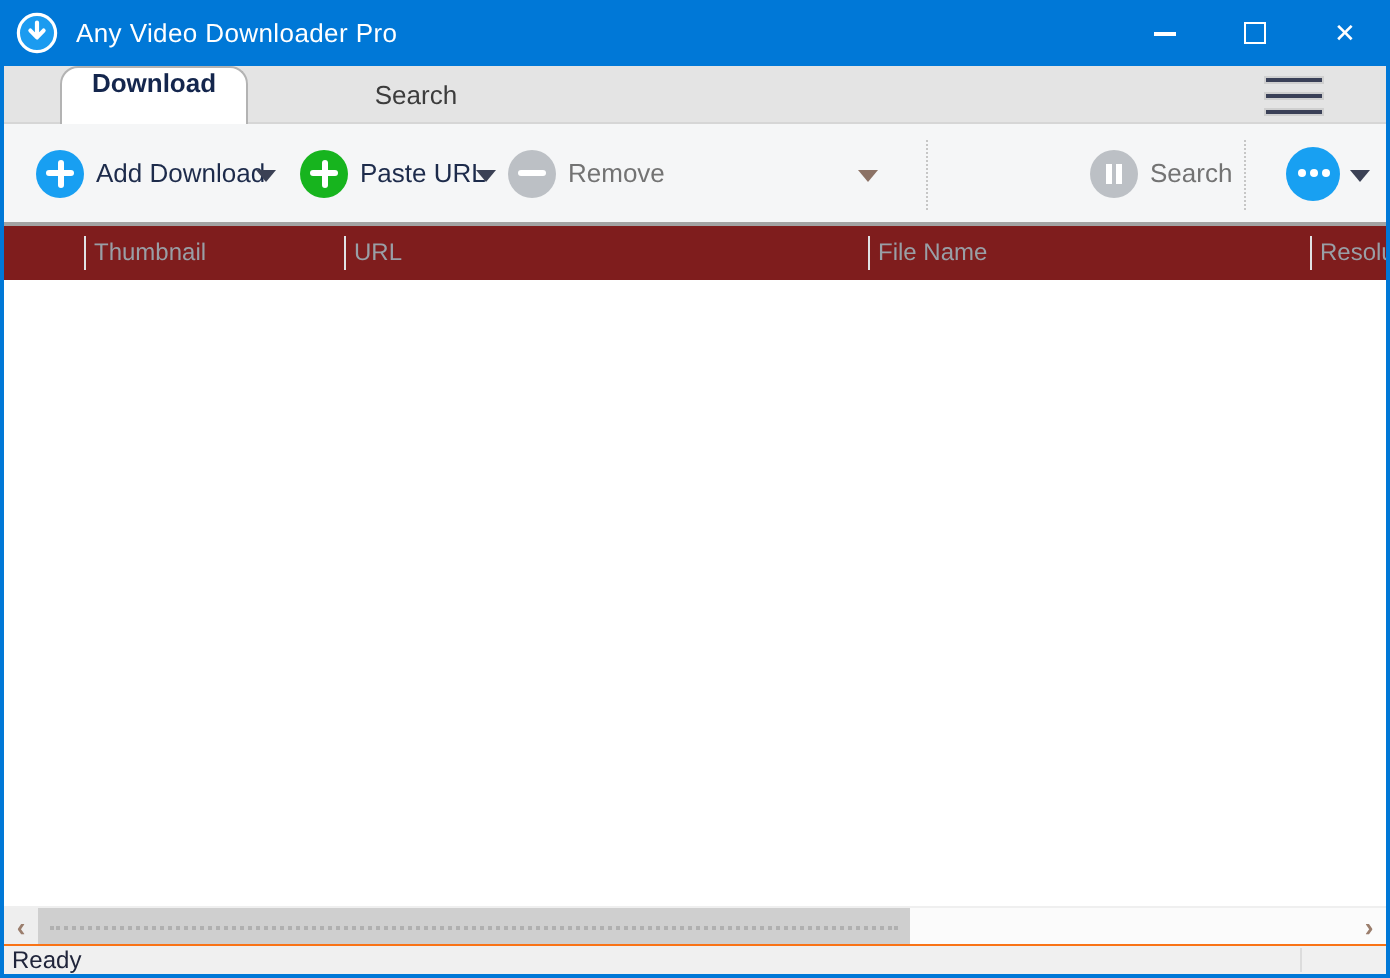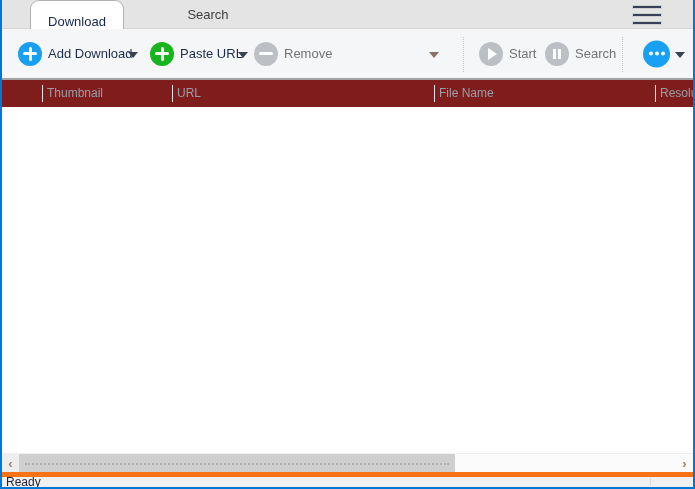--- a/index.html
+++ b/index.html
@@ -28,22 +28,22 @@
 
   
   .tabbar{
     height:29px; background:#e4e4e4; flex:0 0 auto; position:relative;
     border-bottom:1px solid #d6d6d6;
   }
   .tab-active{
     position:absolute; left:28px; top:0; width:94px; height:29px;
     background:#fff; border:1px solid #b3b3b3; border-bottom:none;
     border-radius:9px 9px 0 0;
-    display:flex; align-items:flex-end; justify-content:center;
-    font-size:13px; font-weight:normal; color:#14264d;
+    display:flex; align-items:flex-start; justify-content:center;
+    font-size:13px; font-weight:bold; color:#14264d;
   }
   .tab-inactive{
     position:absolute; left:122px; top:0; width:168px; height:29px;
     display:flex; align-items:center; justify-content:center;
     font-size:13px; color:#3c3c3c;
   }
   .hamburger{
     position:absolute; right:31px; top:5px; width:30px; height:20px;
     display:flex; flex-direction:column; justify-content:space-between; cursor:pointer;
   }
@@ -95,31 +95,49 @@
     position:absolute; top:0; bottom:0; width:17px; background:#eeeeee;
     display:flex; align-items:center; justify-content:center;
     color:#9b7e6d; font-size:13px; font-weight:bold; cursor:pointer; line-height:1;
   }
   .hs-btn.left{ left:0; } .hs-btn.right{ right:0; background:#fbfbfb; }
   .hs-thumb{ position:absolute; left:17px; width:436px; top:0; bottom:0; background:#cfcfcf; cursor:grab; }
   .hs-thumb::after{ content:""; position:absolute; left:6px; right:6px; top:50%; border-top:2px dotted #b0b0b0; }
 
   
   .statusbar{
-    height:15px; flex:0 0 auto; background:#f0f0f0; border-top:5px solid #f97316;
+    height:15px; flex:0 0 auto; background:#f0f0f0; border-top:1px solid #f97316;
     position:relative; display:flex; align-items:center;
   }
   .status-text{ font-size:12px; color:#20253b; margin-left:4px; line-height:1; }
   .status-sep{ position:absolute; left:648px; top:1px; bottom:1px; border-left:1px solid #dcdcdc; }
 </style>
 </head>
 <body>
 
 <div class="window">
 
+  <div class="titlebar">
+    <svg class="app-icon" viewBox="0 0 21 21">
+      <circle cx="10.5" cy="10.5" r="9.3" fill="#1b9bf0" stroke="#ffffff" stroke-width="1.6"></circle>
+      <path d="M10.5 5.3v6.4M7.2 9.3l3.3 3.4 3.3-3.4" stroke="#fff" stroke-width="2.1" fill="none" stroke-linecap="round" stroke-linejoin="round"></path>
+    </svg>
+    <span class="title-text">Any Video Downloader Pro</span>
+    <div class="win-controls">
+      <div class="win-btn">
+          <span class="glyph-min"></span>
+        </div>
+      <div class="win-btn">
+          <span class="glyph-max"></span>
+        </div>
+      <div class="win-btn">
+          <span class="glyph-close">✕</span>
+        </div>
+    </div>
+  </div>
 
   <div class="tabbar">
     <div class="tab-active">
       <span>Download</span>
     </div>
     <div class="tab-inactive">
       <span>Search</span>
     </div>
     <div class="hamburger">
       <div class="bar"></div>
@@ -144,24 +162,20 @@
 
     <div class="tbtn disabled" style="left:252px">
       <span class="ic gray ic-minus"></span>
       <span class="tlabel">Remove</span>
     </div>
 
     <div class="caret brown" style="left:427px"></div>
 
     <div class="vsep" style="left:461px"></div>
 
-    <div class="tbtn disabled" style="left:477px">
-      <span class="ic gray ic-play"></span>
-      <span class="tlabel">Start</span>
-    </div>
 
     <div class="tbtn disabled" style="left:543px">
       <span class="ic gray ic-pause"></span>
       <span class="tlabel">Search</span>
     </div>
 
     <div class="vsep" style="left:620px"></div>
 
     <div class="tbtn" style="left:641px">
       <span class="ic more ic-dots"></span>

